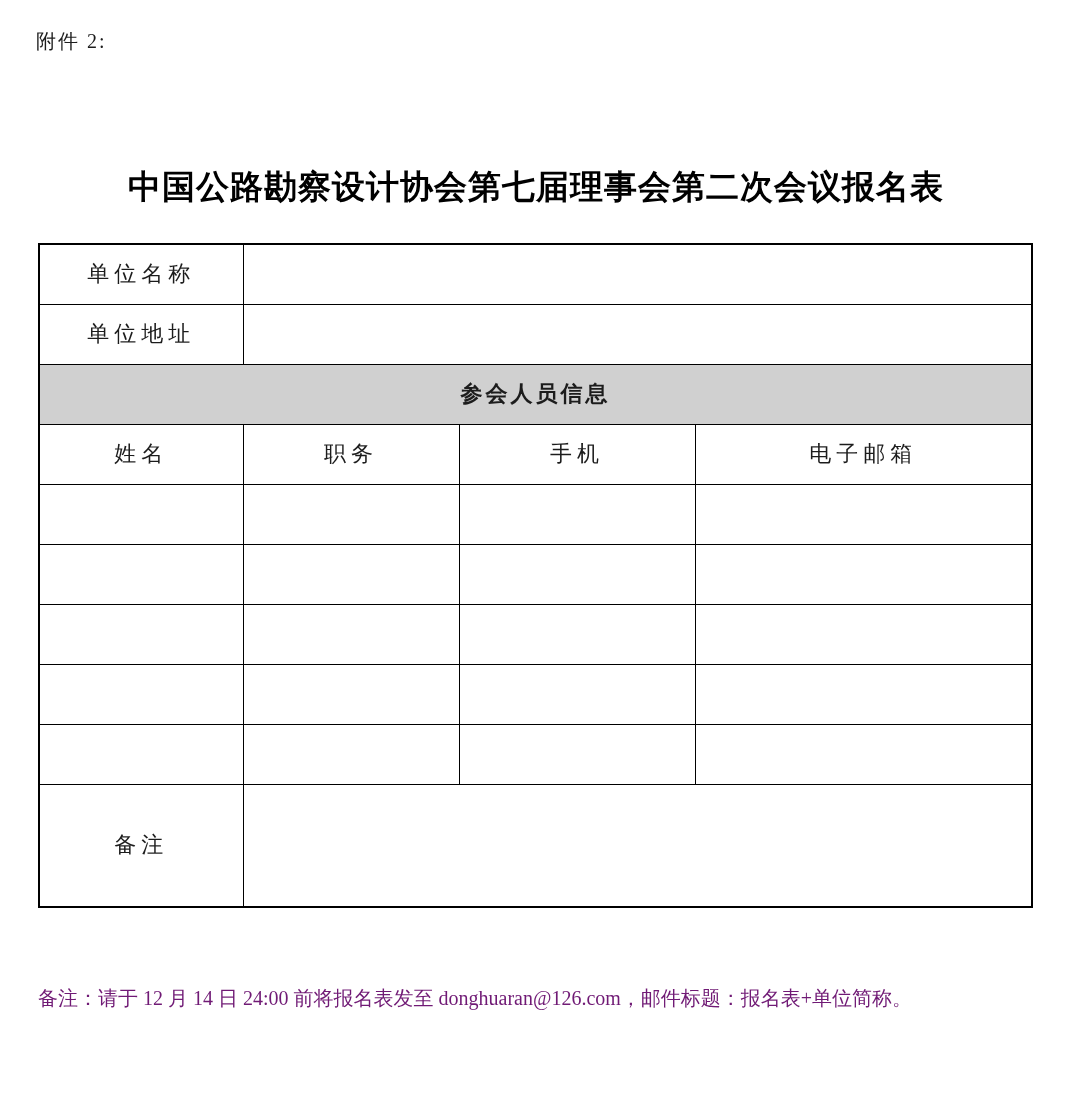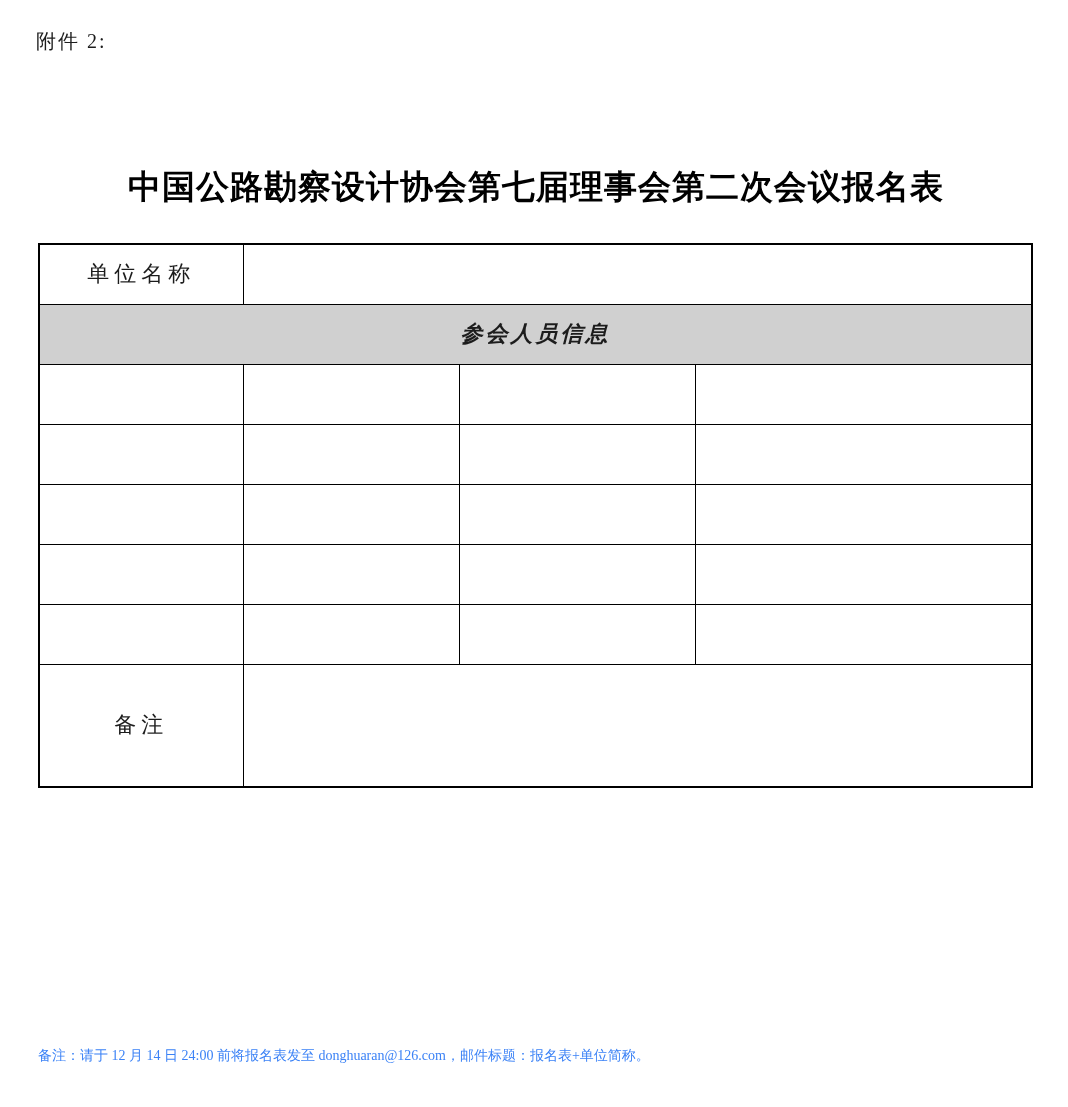--- a/index.html
+++ b/index.html
@@ -51,30 +51,29 @@
     font-size: 22px;
     background: #ffffff;
   }
   td.label { letter-spacing: 5px; }
   td.label-tight { letter-spacing: 1px; }
   tr.r-std   { height: 60px; }
   tr.r-remarks { height: 123px; }
   tr.section-row td {
     font-weight: bold;
     letter-spacing: 3px;
-    font-style: italic;
   }
   .footer-note {
     position: absolute;
     left: 38px;
-    top: 1047px;
+    top: 985px;
     width: 1020px;
-    font-size: 14px;
+    font-size: 20px;
     white-space: nowrap;
-    color: #3b82f6;
+    color: #701a75;
   }
 </style>
 </head>
 <body>
 
 <div class="page">
 
   <div class="attachment">附件 2:</div>
 
   <h1 class="title">中国公路勘察设计协会第七届理事会第二次会议报名表</h1>
@@ -84,22 +83,32 @@
       <col style="width:204px">
       <col style="width:216px">
       <col style="width:236px">
       <col style="width:337px">
     </colgroup>
     <tbody>
       <tr class="r-std">
         <td class="label">单位名称</td>
         <td colspan="3"></td>
       </tr>
+      <tr class="r-std">
+        <td class="label">单位地址</td>
+        <td colspan="3"></td>
+      </tr>
       <tr class="r-std section-row">
         <td colspan="4" style="background: rgb(208, 208, 208);">参会人员信息</td>
+      </tr>
+      <tr class="r-std">
+        <td class="label">姓名</td>
+        <td class="label">职务</td>
+        <td class="label">手机</td>
+        <td class="label">电子邮箱</td>
       </tr>
     </tbody>
     <tbody id="participant-empty-rows">
         <tr class="r-std">
           <td></td>
           <td></td>
           <td></td>
           <td></td>
         </tr>
         <tr class="r-std">

